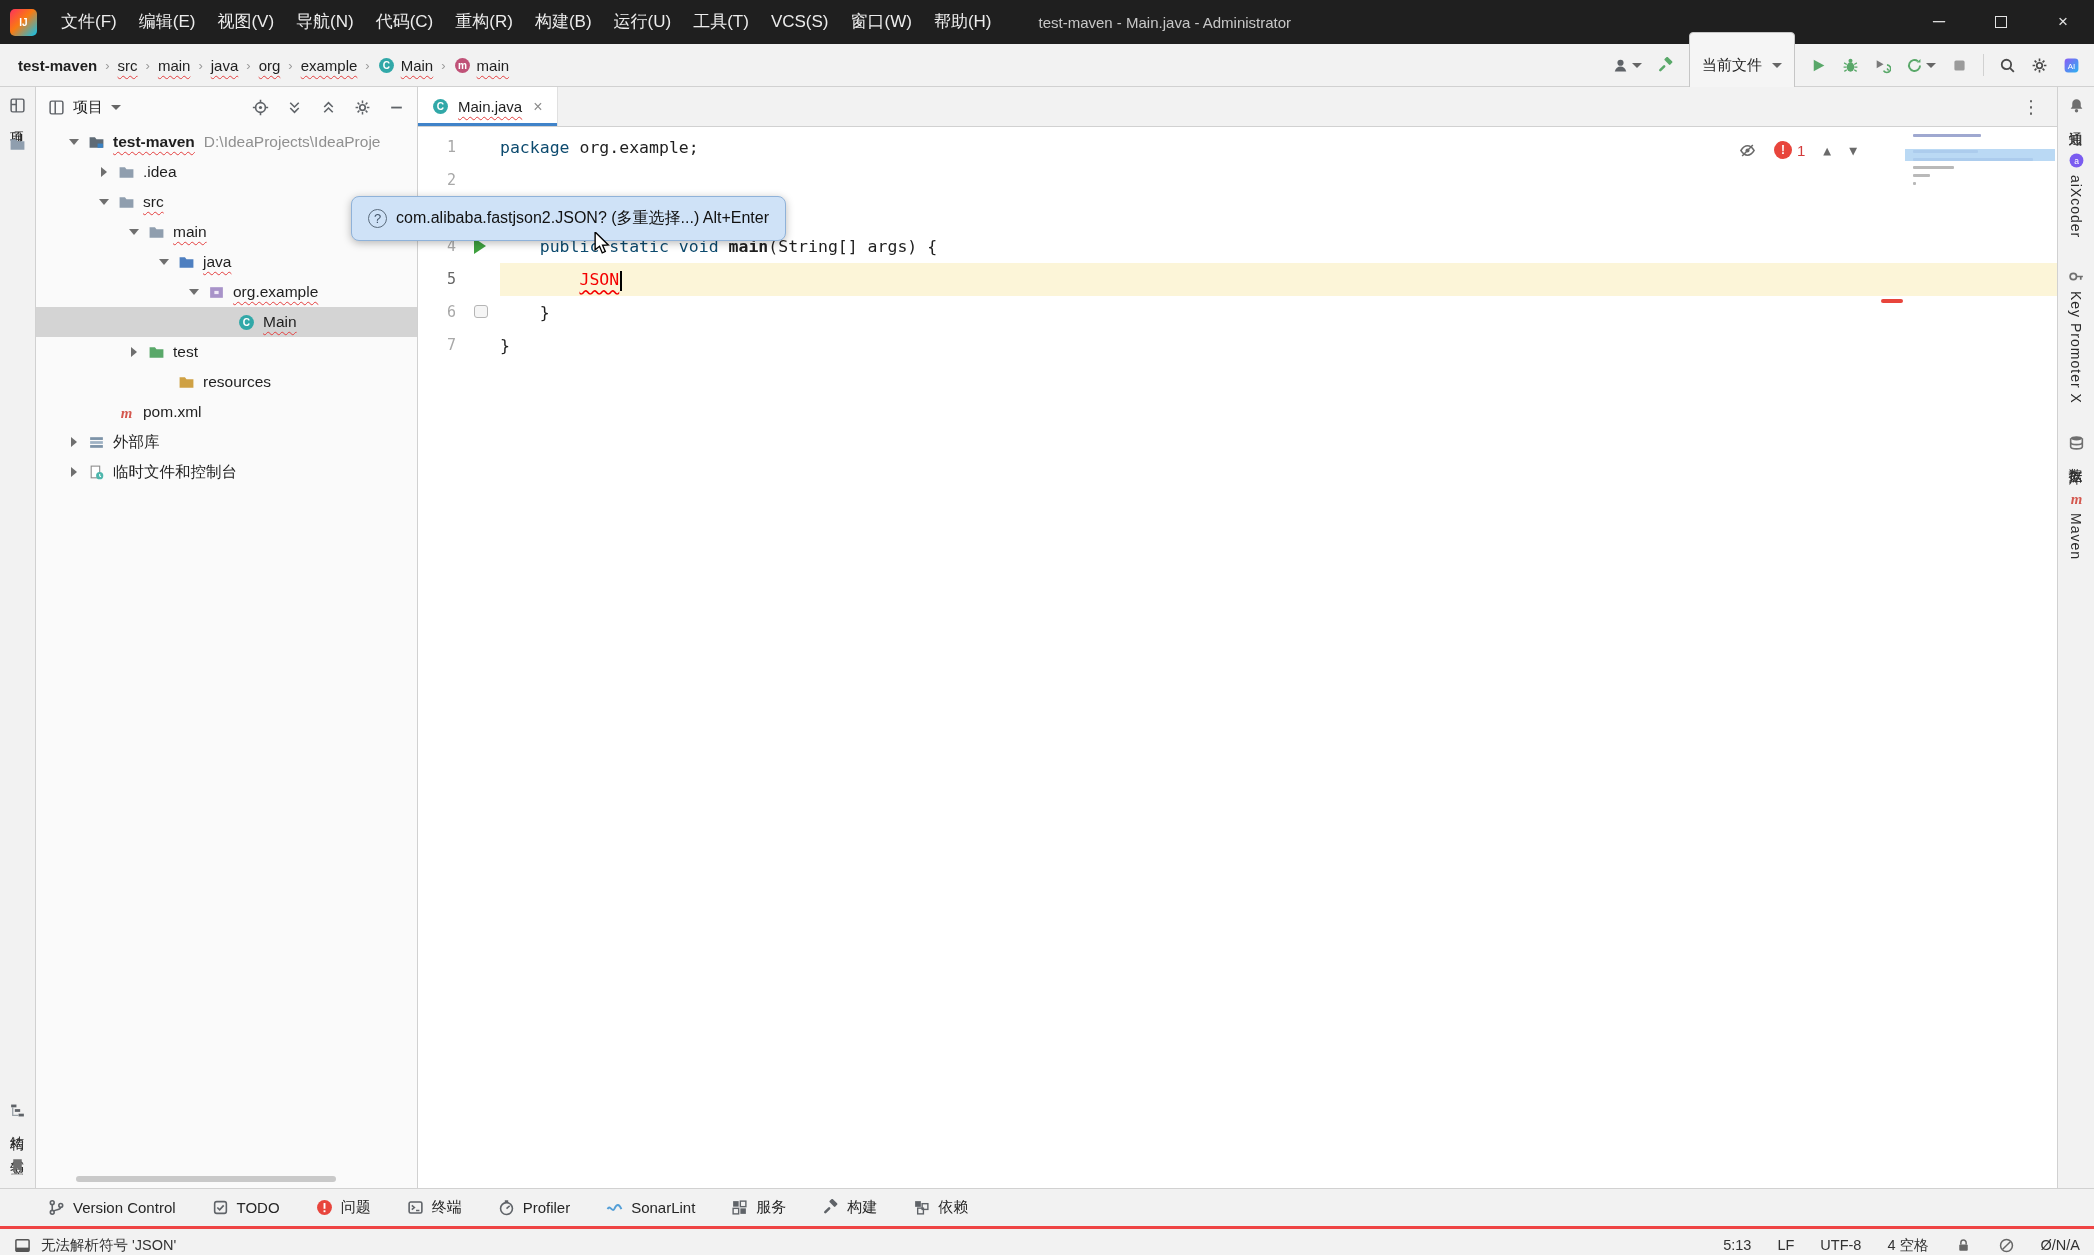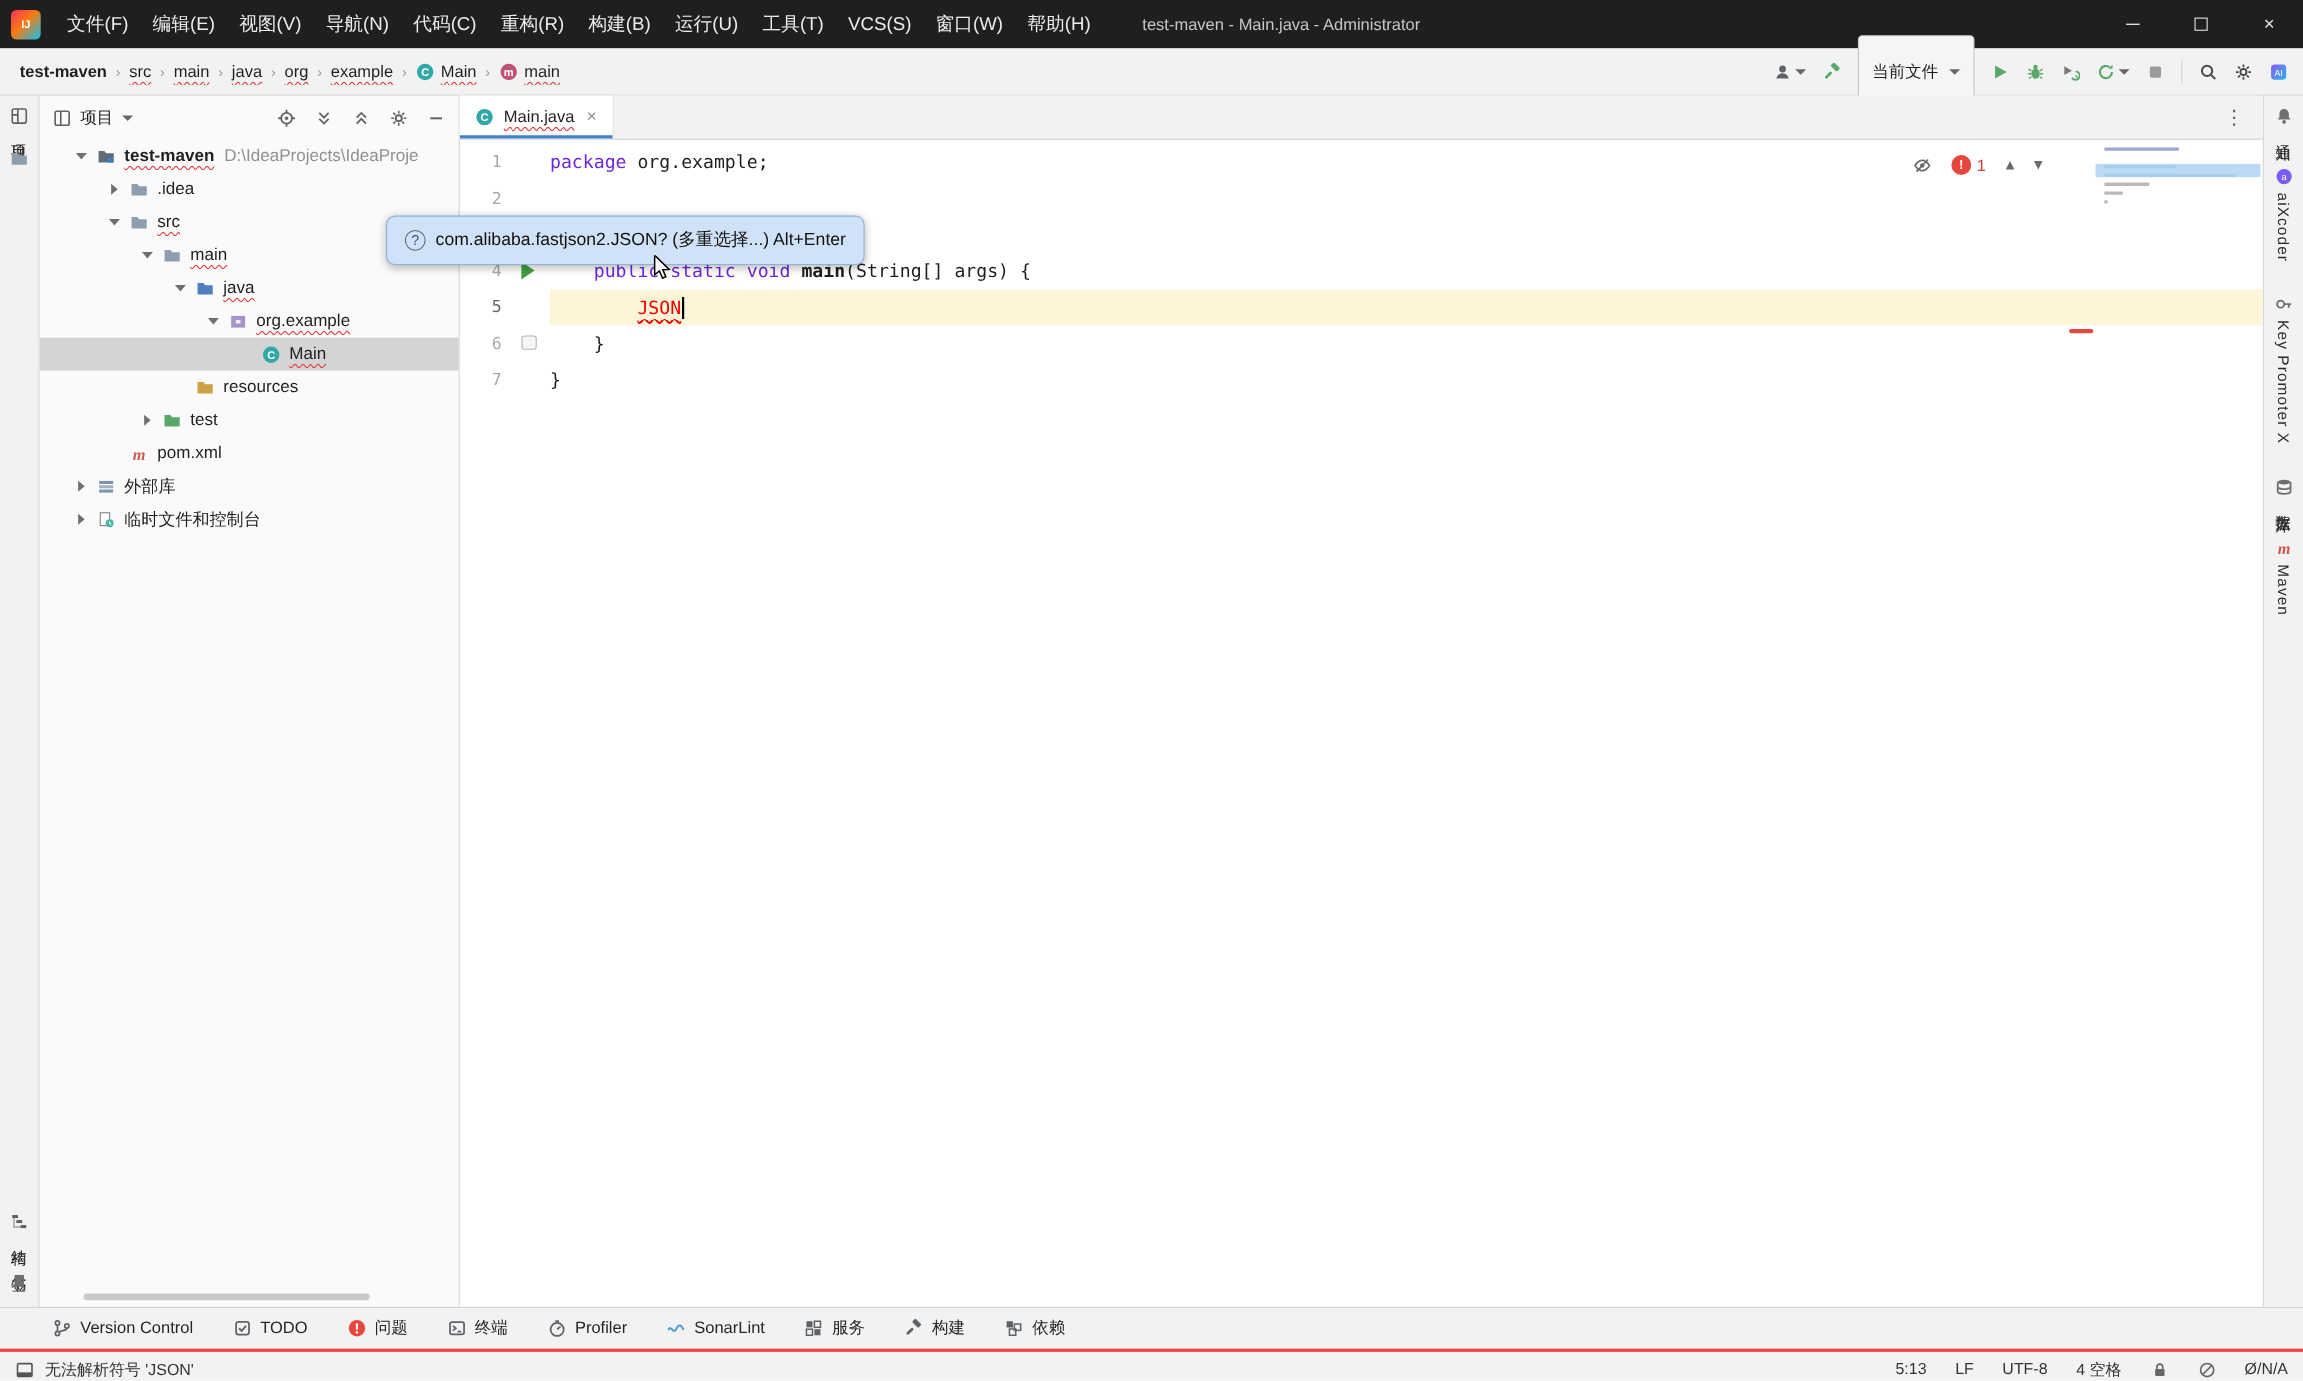--- a/index.html
+++ b/index.html
@@ -60,21 +60,21 @@
   .tabs{height:40px;background:#f2f2f2;border-bottom:1px solid #d1d1d1;display:flex;align-items:center;flex:none}
   .tab{height:100%;display:flex;align-items:center;gap:9px;padding:0 14px;background:#fff;border-right:1px solid #e0e0e0;box-shadow:inset 0 -3px 0 #4083c9}
   .tab-close{color:#8c8c8c;font-size:16px;margin-left:2px}
   .tabs-more{margin-left:auto;padding:0 16px;color:#5a5a5a;font-size:18px;letter-spacing:1px}
   .editor-body{flex:1;position:relative;overflow:hidden;font-family:"DejaVu Sans Mono",monospace;font-size:16.5px;padding-top:4px}
   .code-row{display:flex;height:33px;line-height:33px;white-space:pre}
   .gutter{width:82px;flex:none;text-align:right;padding-right:44px;color:#a8a8a8;font-size:15px;position:relative}
   .code-text{flex:1;color:#1f1f1f}
   .row-current .code-text{background:#fcf5d8}
   .row-current .gutter{color:#666}
-  .kw{color:#6d28d9}
+  .kw{color:#0c4a6e}
   .decl{font-weight:bold}
   .err{color:#f40000;text-decoration-line:underline;text-decoration-style:wavy;text-decoration-color:#f40000;text-underline-offset:4px}
   .caret{display:inline-block;width:2px;height:20px;background:#000;vertical-align:middle;margin-left:1px}
   .run-arrow{position:absolute;right:14px;top:8px;width:0;height:0;border-top:8px solid transparent;border-bottom:8px solid transparent;border-left:12px solid #3fa13f}
   .fold-mark{position:absolute;right:12px;top:9px;width:14px;height:13px;border:1px solid #b5b5b5;border-radius:3px;background:#f5f5f5}
   .insp-icons{position:absolute;top:14px;right:200px;display:flex;align-items:center;gap:18px;color:#6a6a6a;z-index:5}
   .err-badge{display:flex;align-items:center;gap:5px;color:#d23b3b;font-size:15px;font-family:"Liberation Sans",sans-serif}
   .err-circle{width:18px;height:18px;border-radius:50%;background:#e8453c;color:#fff;font-size:12px;font-weight:bold;display:flex;align-items:center;justify-content:center}
   .insp-chev{font-size:13px;color:#6a6a6a}
   .minimap{position:absolute;top:2px;right:2px;width:150px;height:195px;z-index:3}
@@ -407,39 +407,39 @@
         <div class="tree-row selected" style="padding-left: 176px;">
           <span class="chev"></span>
           <span class="t-icon">
             <svg width="17" height="17" viewBox="0 0 16 16">
               <circle cx="8" cy="8" r="7" fill="#31a8a8"></circle>
               <text x="8" y="11.6" font-size="9.5" font-weight="bold" fill="#fff" text-anchor="middle" font-family="sans-serif">C</text>
             </svg>
           </span>
           <span class="t-label wavy">Main</span>
         </div>
+        <div class="tree-row" style="padding-left: 86px;">
+          <span class="chev">
+            <span class="chev-closed"></span>
+          </span>
+          <span class="t-icon">
+            <svg width="17" height="17" viewBox="0 0 16 16">
+              <path d="M1.5 3h5l1.5 2h6.5v8h-13z" fill="#59a869"></path>
+            </svg>
+          </span>
+          <span class="t-label">test</span>
+        </div>
         <div class="tree-row" style="padding-left: 116px;">
           <span class="chev"></span>
           <span class="t-icon">
             <svg width="17" height="17" viewBox="0 0 16 16">
               <path d="M1.5 3h5l1.5 2h6.5v8h-13z" fill="#cfa144"></path>
             </svg>
           </span>
           <span class="t-label">resources</span>
-        </div>
-        <div class="tree-row" style="padding-left: 86px;">
-          <span class="chev">
-            <span class="chev-closed"></span>
-          </span>
-          <span class="t-icon">
-            <svg width="17" height="17" viewBox="0 0 16 16">
-              <path d="M1.5 3h5l1.5 2h6.5v8h-13z" fill="#59a869"></path>
-            </svg>
-          </span>
-          <span class="t-label">test</span>
         </div>
         <div class="tree-row" style="padding-left: 56px;">
           <span class="chev"></span>
           <span class="t-icon">
             <svg width="17" height="17" viewBox="0 0 16 16">
               <text x="8" y="13" font-size="14" font-weight="bold" font-style="italic" fill="#d4574e" text-anchor="middle" font-family="serif">m</text>
             </svg>
           </span>
           <span class="t-label">pom.xml</span>
         </div>

